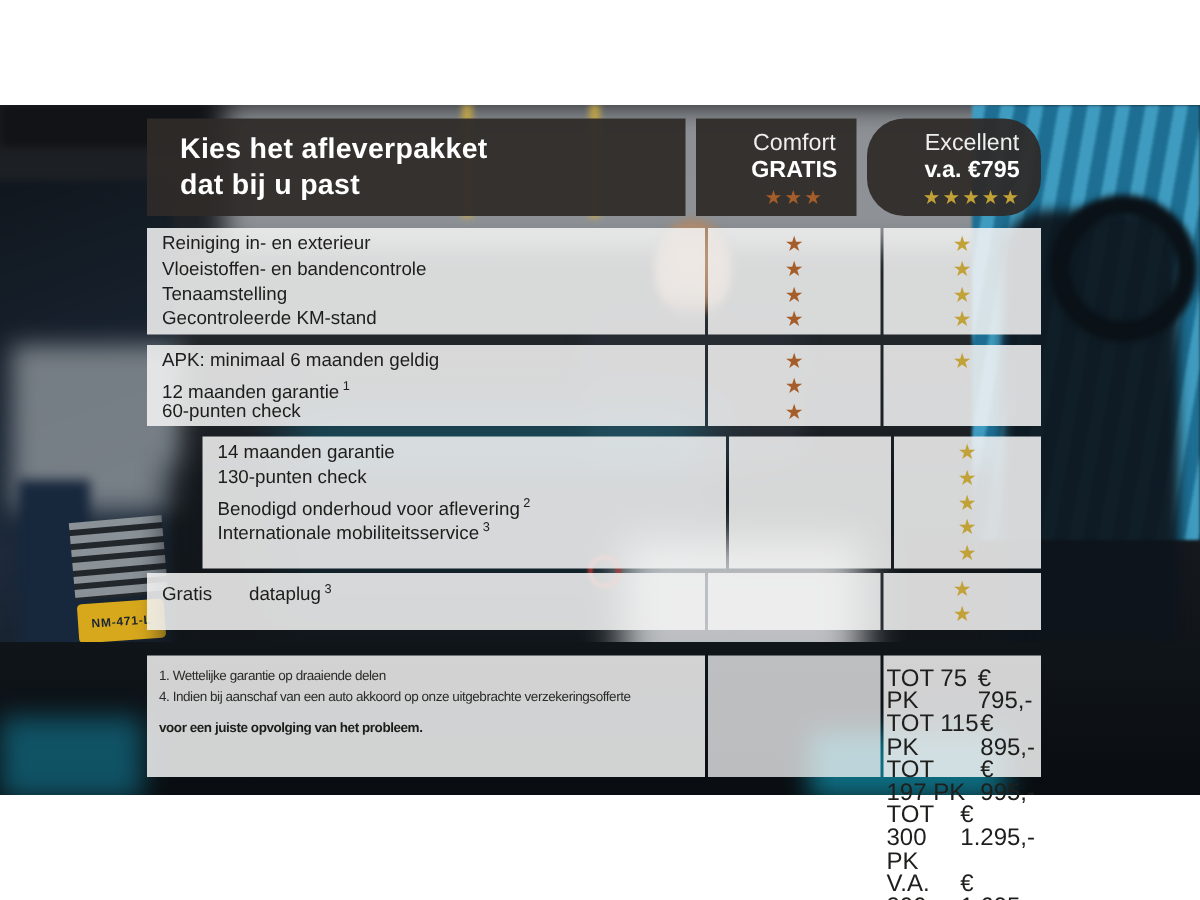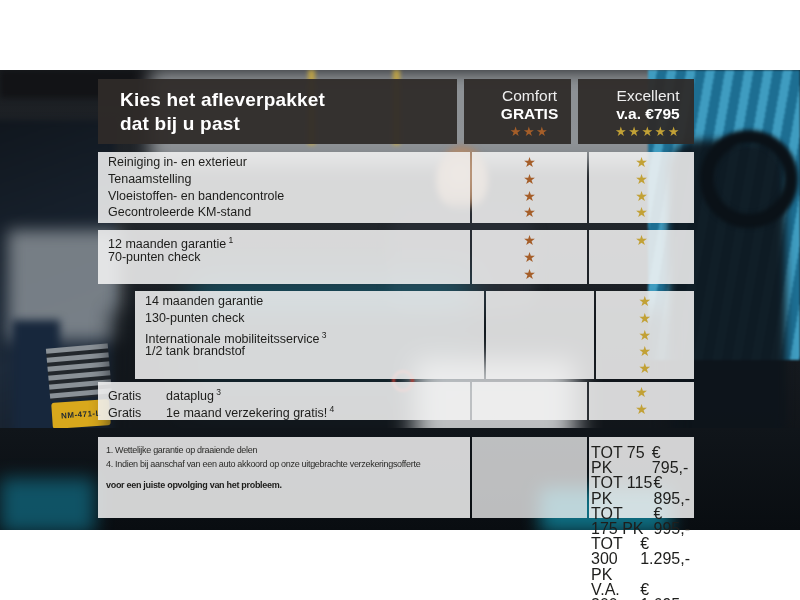--- a/index.html
+++ b/index.html
@@ -42,21 +42,21 @@
   .fteal2{left:540px;top:418px;width:130px;height:45px;background:#0f7e95;filter:blur(9px);opacity:.85;}
 
   
   .block{position:absolute;left:98px;width:596px;display:flex;box-sizing:border-box;}
   
   .header-block{top:79px;height:65px;}
   .cell{background:var(--hdrbg,rgba(47,43,40,0.94));box-sizing:border-box;padding-left:24px;}
   .title-cell{width:370px;display:flex;flex-direction:column;justify-content:center;padding-left:22px;}
   .hgap{width:7px;}
   .colhead{width:110px;text-align:center;padding-top:8px;}
-  .colhead.excellent{width:119px;}
+  .colhead.excellent{width:119px;border-radius:25px;}
   .title{font-size:19px;font-weight:bold;color:#ffffff;line-height:24px;letter-spacing:.2px;}
   .cname{font-size:15.5px;color:#eeeeee;line-height:18px;}
   .csub{font-size:15.5px;font-weight:bold;color:#ffffff;line-height:18px;}
   .hstars{font-size:13px;letter-spacing:1.5px;line-height:15px;margin-top:1px;}
   
   .rows .col{background:var(--rowbg,rgba(244,244,244,0.87));padding:2px 0;box-sizing:border-box;}
   .labels{width:372px;}
   .gapcol{width:2px;}
   .starcol{width:115px;}
   .starcol.excellent{width:105px;}
@@ -125,63 +125,64 @@
       <div class="cname">Excellent</div>
       <div class="csub">v.a. €795</div>
       <div class="hstars gold">★★★★★</div>
     </div>
   </div>
 
   <div>
       <div class="block rows" style="top: 152px;">
         <div class="col labels">
           <div class="rline lab">Reiniging in- en exterieur</div>
+          <div class="rline lab">Vloeistoffen- en bandencontrole</div>
           <div class="rline lab">Tenaamstelling</div>
-          <div class="rline lab">Vloeistoffen- en bandencontrole</div>
           <div class="rline lab">Gecontroleerde KM-stand</div>
         </div>
         <div class="gapcol"></div>
         <div class="col starcol comfort">
           <div class="rline star bronze">★</div>
           <div class="rline star bronze">★</div>
           <div class="rline star bronze">★</div>
           <div class="rline star bronze">★</div>
         </div>
         <div class="gapcol"></div>
         <div class="col starcol excellent">
           <div class="rline star gold">★</div>
           <div class="rline star gold">★</div>
           <div class="rline star gold">★</div>
           <div class="rline star gold">★</div>
         </div>
       </div>
       <div class="block rows" style="top: 230px;">
         <div class="col labels">
+          <div class="rline lab">APK: minimaal 6 maanden geldig</div>
           <div class="rline lab">12 maanden garantie<sup> 1</sup></div>
-          <div class="rline lab">70-punten check</div>
+          <div class="rline lab">60-punten check</div>
         </div>
         <div class="gapcol"></div>
         <div class="col starcol comfort">
           <div class="rline star bronze">★</div>
           <div class="rline star bronze">★</div>
           <div class="rline star bronze">★</div>
         </div>
         <div class="gapcol"></div>
         <div class="col starcol excellent">
           <div class="rline star gold">★</div>
           <div class="rline star gold"></div>
           <div class="rline star gold"></div>
         </div>
       </div>
       <div class="block rows" style="top: 291px; padding-left: 37px;">
         <div class="col labels">
           <div class="rline lab">14 maanden garantie</div>
           <div class="rline lab">130-punten check</div>
+          <div class="rline lab">Benodigd onderhoud voor aflevering<sup> 2</sup></div>
           <div class="rline lab">Internationale mobiliteitsservice<sup> 3</sup></div>
-          <div class="rline lab">1/2 tank brandstof</div>
         </div>
         <div class="gapcol"></div>
         <div class="col starcol comfort">
           <div class="rline star bronze"></div>
           <div class="rline star bronze"></div>
           <div class="rline star bronze"></div>
           <div class="rline star bronze"></div>
           <div class="rline star bronze"></div>
         </div>
         <div class="gapcol"></div>
@@ -189,21 +190,20 @@
           <div class="rline star gold">★</div>
           <div class="rline star gold">★</div>
           <div class="rline star gold">★</div>
           <div class="rline star gold">★</div>
           <div class="rline star gold">★</div>
         </div>
       </div>
       <div class="block rows" style="top: 382px;">
         <div class="col labels">
           <div class="rline lab"><span class="prefix">Gratis</span>dataplug<sup> 3</sup></div>
-          <div class="rline lab"><span class="prefix">Gratis</span>1e maand verzekering gratis!<sup> 4</sup></div>
         </div>
         <div class="gapcol"></div>
         <div class="col starcol comfort">
           <div class="rline star bronze"></div>
           <div class="rline star bronze"></div>
         </div>
         <div class="gapcol"></div>
         <div class="col starcol excellent">
           <div class="rline star gold">★</div>
           <div class="rline star gold">★</div>
@@ -227,21 +227,21 @@
     <div class="fcell price-cell">
         <div class="price-row">
           <span>TOT 75 PK</span>
           <span>€ 795,-</span>
         </div>
         <div class="price-row">
           <span>TOT 115 PK</span>
           <span>€ 895,-</span>
         </div>
         <div class="price-row">
-          <span>TOT 175 PK</span>
+          <span>TOT 197 PK</span>
           <span>€ 995,-</span>
         </div>
         <div class="price-row">
           <span>TOT 300 PK</span>
           <span>€ 1.295,-</span>
         </div>
         <div class="price-row">
           <span>V.A. 300 PK</span>
           <span>€ 1.695,-</span>
         </div>

